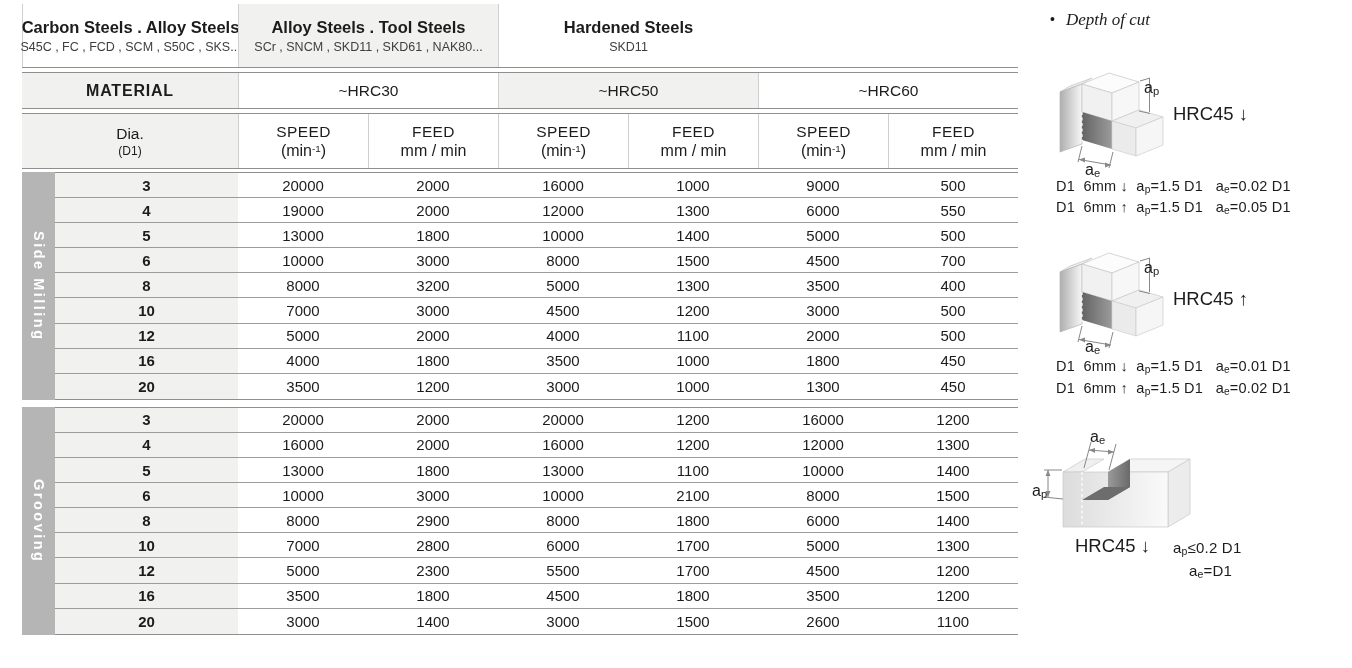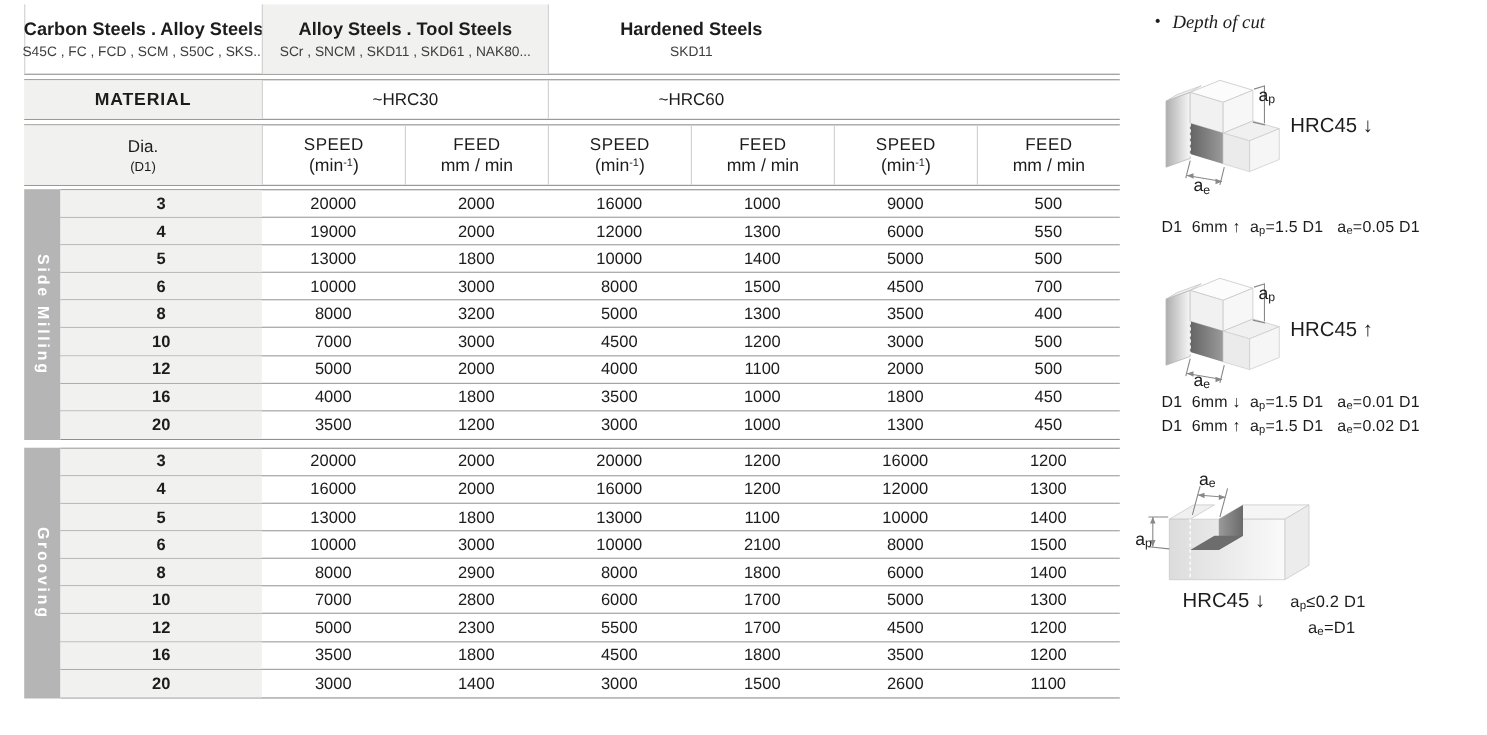--- a/index.html
+++ b/index.html
@@ -105,20 +105,23 @@
       </div>
     </div>
 
     <div class="band band2">
       <div class="hcell leftbg">
         <span class="left-label">MATERIAL</span>
       </div>
       <div class="hcell gcell">
         <span class="hard-val">~HRC30</span>
       </div>
+      <div class="hcell gcell shaded">
+        <span class="hard-val">~HRC50</span>
+      </div>
       <div class="hcell gcell">
         <span class="hard-val">~HRC60</span>
       </div>
     </div>
 
     <div class="band band3">
       <div class="hcell leftbg">
         <div class="dia-t">Dia.</div>
         <div class="dia-s">(D1)</div>
       </div>
@@ -351,20 +354,21 @@
       <line x1="87" y1="43" x2="98" y2="45.5" stroke="#888888" stroke-width="1"></line>
       <line x1="30" y1="78" x2="26" y2="94" stroke="#888888" stroke-width="1"></line>
       <line x1="61" y1="84" x2="57" y2="100" stroke="#888888" stroke-width="1"></line>
       <line x1="27" y1="91.5" x2="59" y2="97" stroke="#888888" stroke-width="1"></line>
       <polygon points="27,91.5 33,89.5 33,94.5" fill="#888888"></polygon>
       <polygon points="59,97 53,94.5 53,99.5" fill="#888888"></polygon>
     </svg>
     <span class="lbl ap1"><span>a</span><span class="sub">p</span></span>
     <span class="lbl ae1"><span>a</span><span class="sub">e</span></span>
     <span class="hrc h1">HRC45 ↓</span>
+    <div class="note n1a"><span>D1  6mm ↓  a</span><span class="sub">p</span><span>=1.5 D1   a</span><span class="sub">e</span><span>=0.02 D1</span></div>
     <div class="note n1b"><span>D1  6mm ↑  a</span><span class="sub">p</span><span>=1.5 D1   a</span><span class="sub">e</span><span>=0.05 D1</span></div>
 
     <svg class="diag d2" width="125" height="110" viewBox="0 0 125 110">
       <polygon points="8,24 30,16 40,10 18,18" fill="#efefef" stroke="#c4c4c4" stroke-width="0.7"></polygon>
       <polygon points="8,24 30,16 30,76 8,84" fill="url(#gradFace)" stroke="#b5b5b5" stroke-width="0.7"></polygon>
       <polygon points="30,16 57,5 87,14 60,25" fill="#fcfcfc" stroke="#c4c4c4" stroke-width="0.7"></polygon>
       <polygon points="30,16 60,25 60,53 30,44" fill="#f1f1f1" stroke="#c8c8c8" stroke-width="0.7"></polygon>
       <polygon points="60,25 87,14 87,42 60,53" fill="#f7f7f7" stroke="#c8c8c8" stroke-width="0.7"></polygon>
       <polygon points="60,53 87,42 111,49 84,60" fill="#f0f0f0" stroke="#c8c8c8" stroke-width="0.7"></polygon>
       <polygon points="30,44 60,53 60,81 30,72" fill="url(#gradDark)"></polygon>

